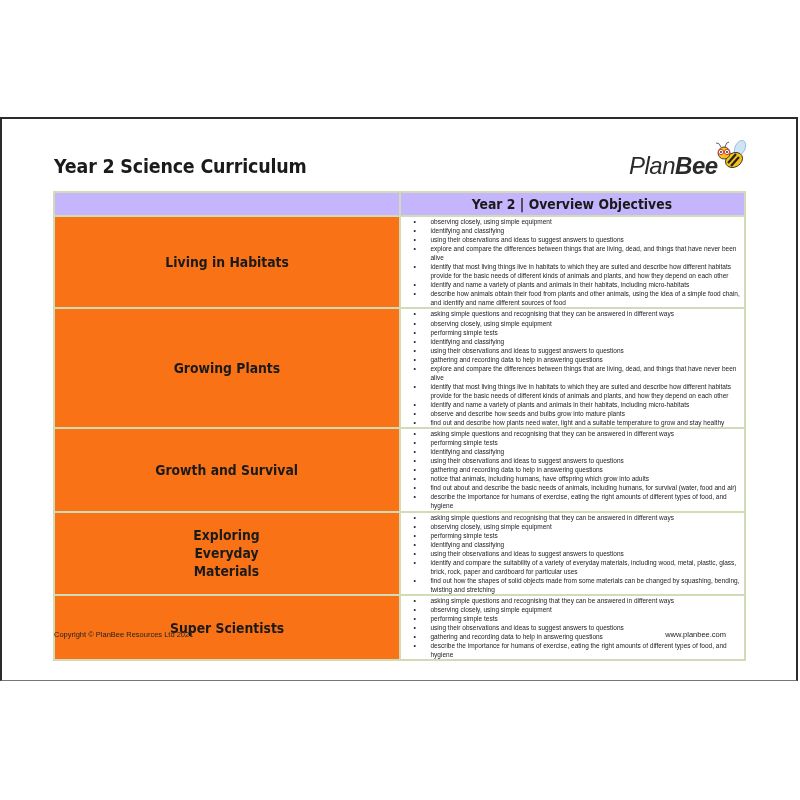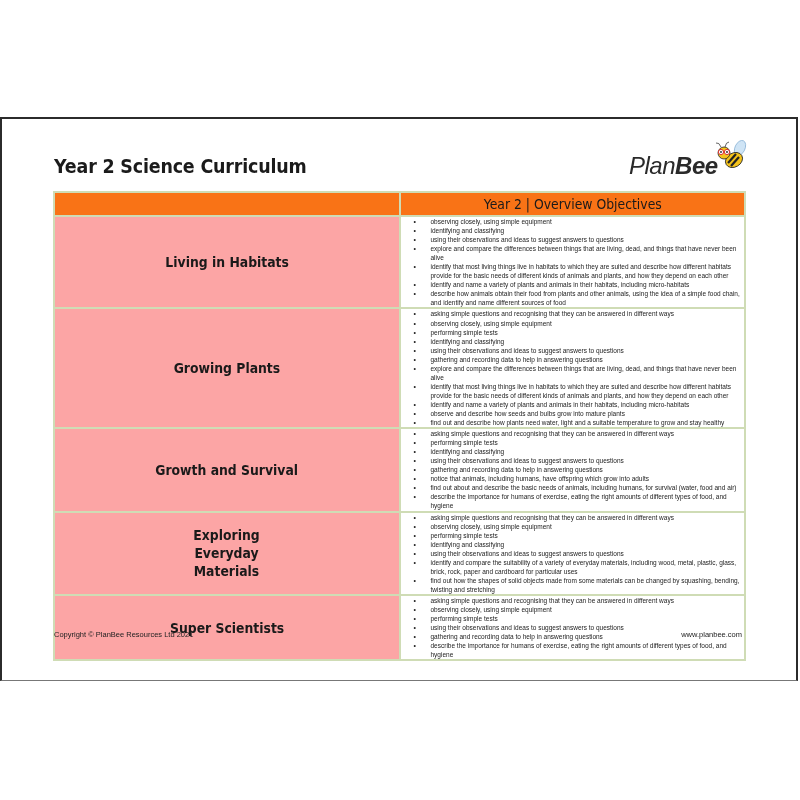--- a/index.html
+++ b/index.html
@@ -5,30 +5,30 @@
   html, body { margin:0; padding:0; background:#ffffff; }
   body { width:800px; height:800px; position:relative; overflow:hidden; font-family:"Liberation Sans", sans-serif; color:#1a1a1a; }
   .page { position:absolute; left:0; top:117px; width:798px; height:564px; border:1px solid #2b2b2b; border-left-width:2px; border-top-width:2px; border-right-width:2px; border-bottom:1px solid #777; box-sizing:border-box; background:#fff; }
   .title { position:absolute; left:54px; top:155px; font-size:19px; font-weight:bold; color:#1b1b1b; letter-spacing:-0.2px; font-family:"DejaVu Sans", sans-serif; transform:scaleX(0.92); transform-origin:left center; }
   .logo { position:absolute; left:629px; top:140px; width:120px; height:42px;font-style:italic; }
   .logo-text { position:absolute; left:0; top:12px; font-size:24px; color:#2a2a2a; letter-spacing:-0.5px; font-family:"Liberation Sans", sans-serif; }
   .logo-text b { font-weight:bold; }
   .bee { position:absolute; left:78px; top:0px; width:42px; height:32px; }
   table.grid { position:absolute; left:53px; top:191px; width:693px; border-collapse:collapse; table-layout:fixed; }
   table.grid td, table.grid th { border:2px solid #cfdcb5; padding:0; }
-  th.hdr { background:#f97316; height:22px; font-size:13.5px; font-weight:normal; color:#1a1a1a; font-family:"DejaVu Sans", sans-serif; }
+  th.hdr { background:#c4b5fd; height:22px; font-size:13.5px; font-weight:bold; color:#1a1a1a; font-family:"DejaVu Sans", sans-serif; }
   th.hdr span { display:inline-block; transform:scaleX(0.92); }
-  td.topic { background:#fca5a5; width:146px; text-align:center; vertical-align:middle; font-size:13.5px; font-weight:bold; font-family:"DejaVu Sans", sans-serif; line-height:18px; padding:0 4px; }
+  td.topic { background:#f97316; width:146px; text-align:center; vertical-align:middle; font-size:13.5px; font-weight:bold; font-family:"DejaVu Sans", sans-serif; line-height:18px; padding:0 4px; }
   td.topic span { display:inline-block; transform:scaleX(0.92); }
   td.objs { background:#fff; vertical-align:top; padding:2px 4px 1px 0; }
   ul.obj { list-style:none; margin:0; padding:0; }
   ul.obj li { position:relative; padding-left:30px; font-size:6.5px; line-height:9.05px; color:#222; font-family:"Liberation Sans", sans-serif; }
   ul.obj li::before { content:"•"; position:absolute; left:13px; top:0; font-size:7px; }
   .footer-left { position:absolute; left:54px; top:630px; font-size:7.5px; color:#222; }
-  .footer-right { position:absolute; right:58px; top:630px; font-size:7.5px; color:#222; }
+  .footer-right { position:absolute; right:74px; top:630px; font-size:7.5px; color:#222; }
 </style>
 </head>
 <body>
 
 <div class="page"></div>
 
 <div class="title">Year 2 Science Curriculum</div>
 
 <div class="logo">
   <div class="logo-text"><span>Plan</span><b>Bee</b></div>

